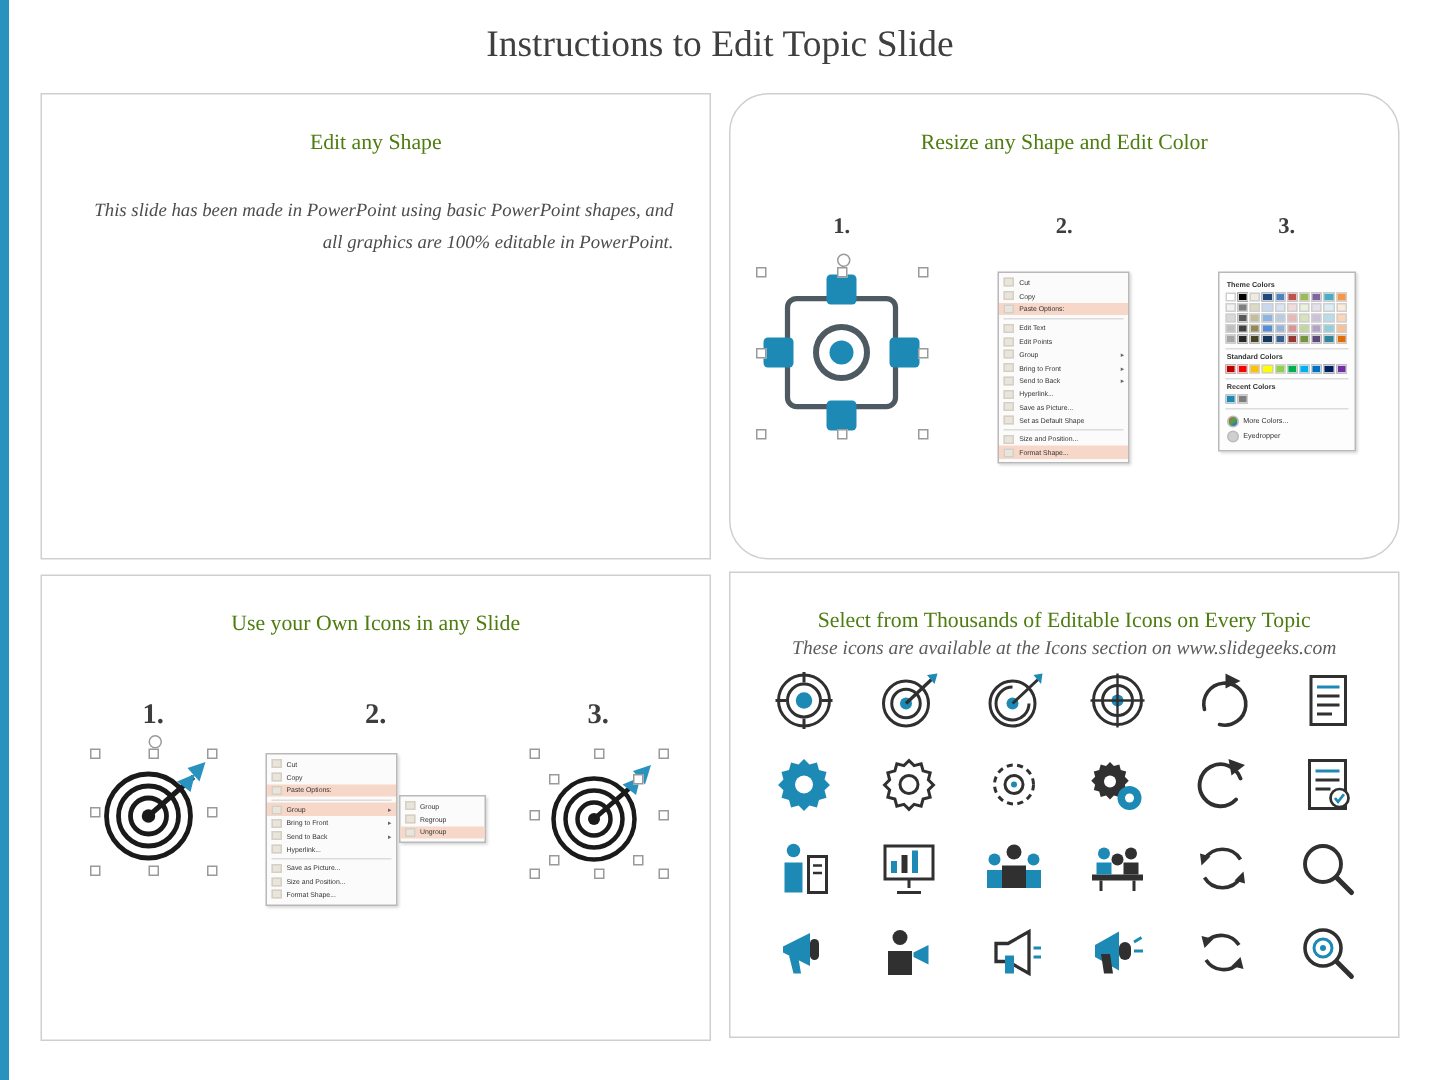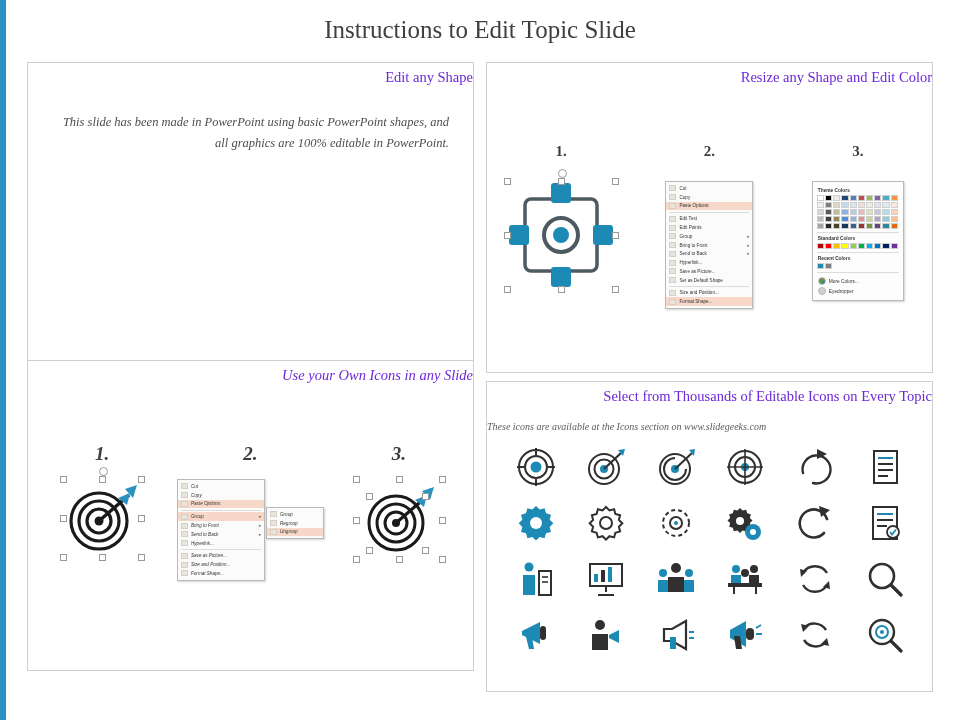--- a/index.html
+++ b/index.html
@@ -37,37 +37,38 @@
     font-family: "Liberation Serif", serif;
     font-weight: normal;
   }
   .panel {
     position: absolute;
     border: 1px solid #cfcfcf;
     background: #ffffff;
     box-sizing: border-box;
   }
   #panel-edit-shape { left: 27px; top: 62px; width: 447px; height: 311px; }
-  #panel-resize-shape { left: 486px; top: 62px; width: 447px; height: 311px; }
-  #panel-own-icons { left: 27px; top: 360px; width: 447px; height: 311px; font-style: italic; }
+  #panel-resize-shape { left: 486px; top: 62px; width: 447px; height: 311px; border-radius: 26px; }
+  #panel-own-icons { left: 27px; top: 383px; width: 447px; height: 311px; }
   #panel-editable-icons { left: 486px; top: 381px; width: 447px; height: 311px; }
 
   .panel-heading {
-    text-align: right;
+    text-align: center;
     font-size: 14.5px;
-    color: #6d28d9;
+    color: #4d7c0f;
     font-family: "Liberation Serif", serif;
-    margin-top: 6px;
+    margin-top: 24px;
   }
   .panel-subheading {
-    font-size: 10px;
+    text-align: center;
+    font-size: 13px;
     color: #5c5c5c;
     font-style: italic;
     font-family: "Liberation Serif", serif;
-    margin-top: 16px;
+    margin-top: 1px;
   }
   .body-text {
     margin: 26px 24px 0 24px;
     font-size: 12.5px;
     line-height: 21px;
     font-style: italic;
     font-family: "Liberation Serif", serif;
     color: #4c4c4c;
     text-align: right;
   }

